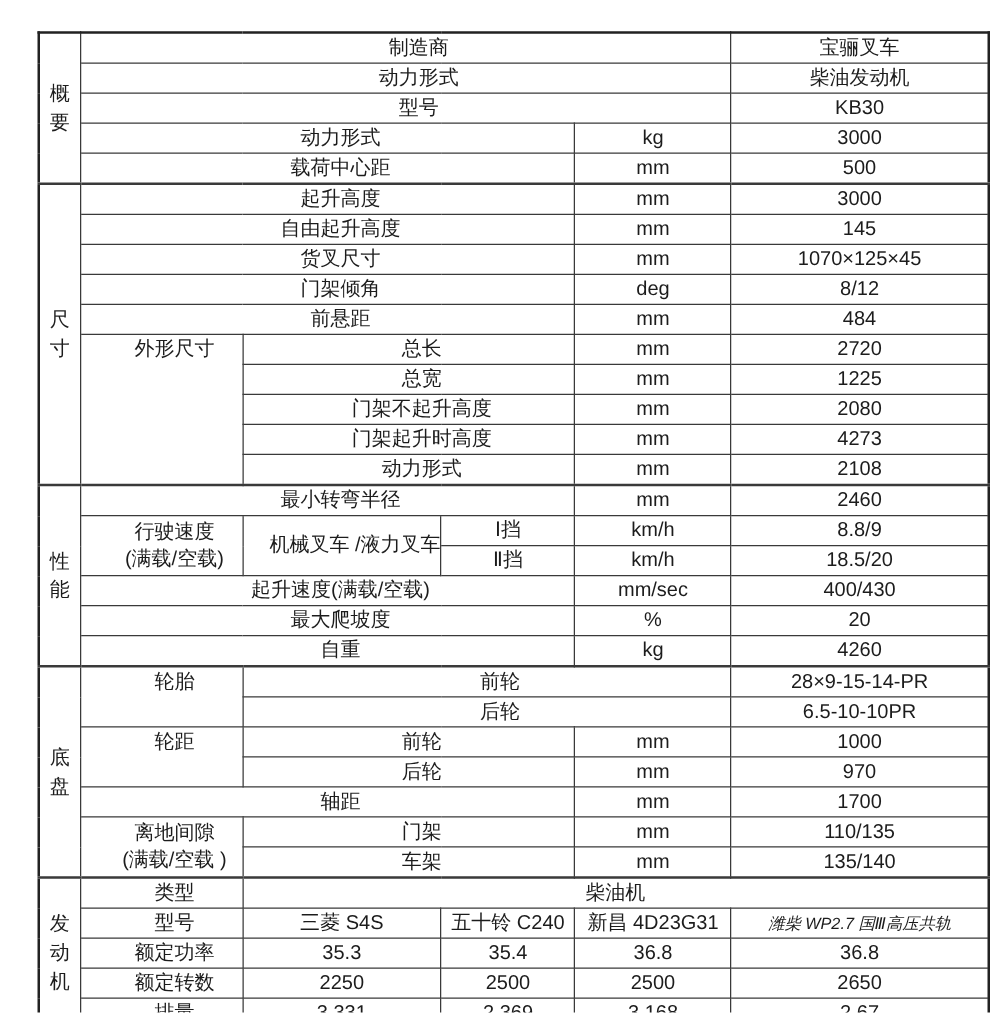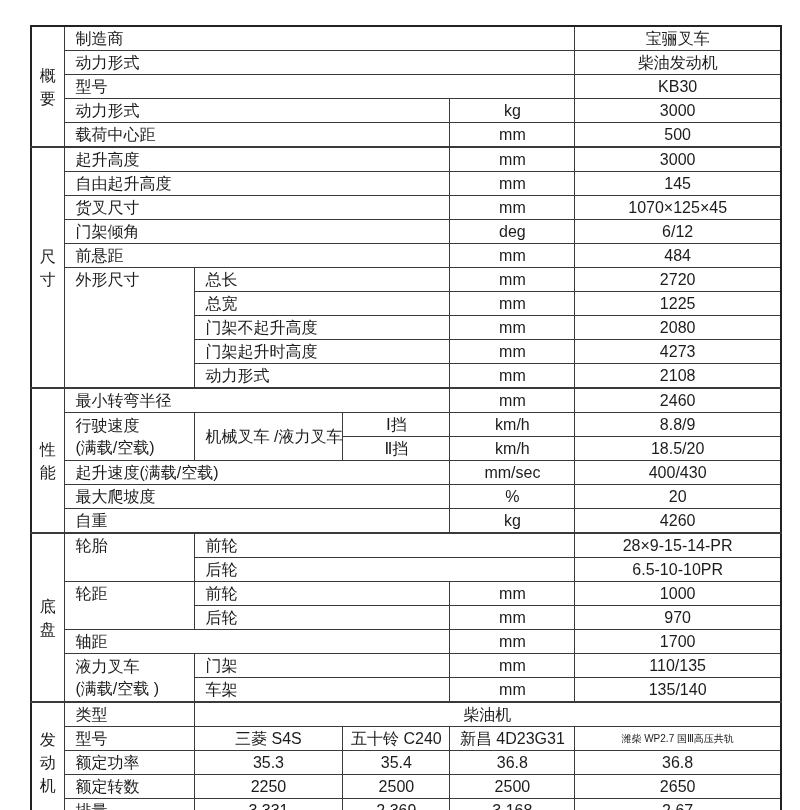--- a/index.html
+++ b/index.html
@@ -1,25 +1,25 @@
 <!DOCTYPE html>
 <html><head>
 <meta charset="utf-8">
 <style>
   html,body{margin:0;padding:0;background:#ffffff;}
   body{width:800px;height:810px;position:relative;font-family:"Liberation Sans","DejaVu Sans",sans-serif;}
   table.spec{border-collapse:collapse;table-layout:fixed;position:absolute;left:30px;top:25px;border:2px solid #222222;}
   td{border:1px solid #3a3a3a;height:23px;padding:0;overflow:hidden;white-space:nowrap;vertical-align:middle;color:#1c1c1c;font-size:16px;line-height:21px;}
-  td.lbl{text-align:left;padding-left:11px;}
+  td.lbl{text-align:center;padding-left:21px;}
   td.ctr,td.unit,td.val{text-align:center;}
   td.sec{text-align:center;padding:0;margin-left:28px;}
   .stack{width:1.15em;margin:0 auto;line-height:23px;white-space:normal;word-break:break-all;text-align:center;}
   td.two div{line-height:22px;}
   tr.secb td{border-top-width:2px;}
-  td.tight{font-size:10px;}
+  td.tight{font-size:13px;font-style:italic;}
 </style>
 </head>
 <body>
 
 <table class="spec">
   <colgroup>
     <col style="width:33px">
       <col style="width:130px">
       <col style="width:145px">
     <col style="width:107px">
@@ -68,21 +68,21 @@
     <td class="val">145</td>
   </tr>
   <tr>
     <td class="lbl" colspan="3">货叉尺寸</td>
     <td class="unit">mm</td>
     <td class="val">1070×125×45</td>
   </tr>
   <tr>
     <td class="lbl" colspan="3">门架倾角</td>
     <td class="unit">deg</td>
-    <td class="val">6/12</td>
+    <td class="val">8/12</td>
   </tr>
   <tr>
     <td class="lbl" colspan="3">前悬距</td>
     <td class="unit">mm</td>
     <td class="val">484</td>
   </tr>
   <tr>
     <td class="lbl" rowspan="5" style="vertical-align:top;">
           <div style="line-height:23px;">外形尺寸</div>
         </td>
@@ -177,21 +177,21 @@
     <td class="unit">mm</td>
     <td class="val">970</td>
   </tr>
   <tr>
     <td class="lbl" colspan="3">轴距</td>
     <td class="unit">mm</td>
     <td class="val">1700</td>
   </tr>
   <tr>
     <td class="lbl two" rowspan="2">
-      <div>液力叉车</div>
+      <div>离地间隙</div>
       <div>(满载/空载 )</div>
     </td>
     <td class="lbl" colspan="2">门架</td>
     <td class="unit">mm</td>
     <td class="val">110/135</td>
   </tr>
   <tr>
     <td class="lbl" colspan="2">车架</td>
     <td class="unit">mm</td>
     <td class="val">135/140</td>

